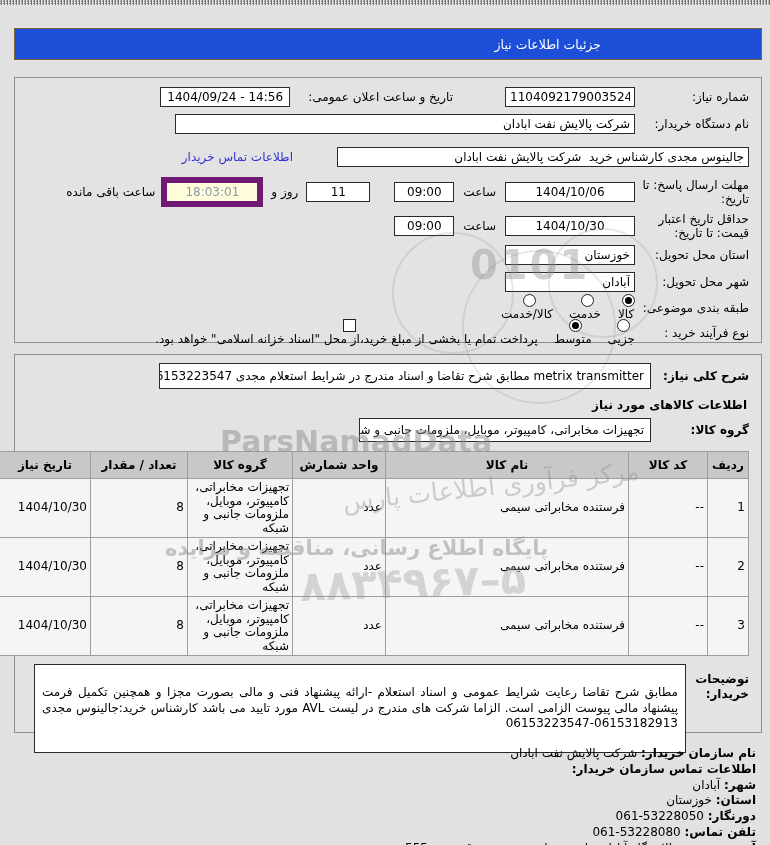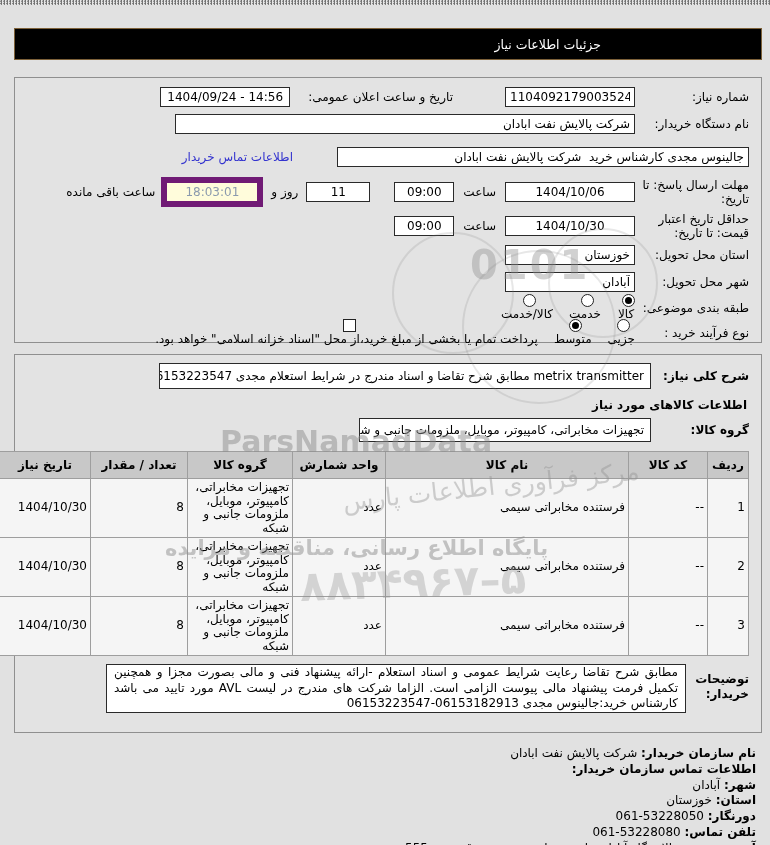--- a/index.html
+++ b/index.html
@@ -5,21 +5,21 @@
   html,body{margin:0;padding:0;width:770px;height:845px;overflow:hidden;}
   body{background:#e1e1e1;font-family:"DejaVu Sans",sans-serif;font-size:12px;color:#000;direction:rtl;}
   .page{position:relative;width:770px;height:845px;}
 
   
   .dotted{height:5px;width:770px;
     background-image:radial-gradient(circle at 1.2px 1.2px,#6e6e6e .9px,transparent 1.1px);
     background-size:3px 2.5px;background-color:#e7e7e7;}
 
   
-  .title-bar{margin:23px 8px 0 14px;height:30px;background:#000000;border:1px solid #7d6139;
+  .title-bar{margin:23px 8px 0 14px;height:30px;background:#1d4ed8;border:1px solid #7d6139;
     display:flex;align-items:center;justify-content:flex-start;}
   .title-bar span{color:#fff;font-size:12.5px;padding-right:160px;}
 
   
   .box{margin:0 8px 0 14px;border:1px solid #8f8f8f;box-sizing:border-box;background:#e3e3e3;}
   .box1{margin-top:17px;height:266px;padding:7px 12px;}
   .box2{margin-top:11px;height:379px;padding:8px 12px;}
 
   
   .frow{display:flex;align-items:center;}
@@ -75,22 +75,22 @@
   th:nth-child(2),td:nth-child(2){width:72px}
   th:nth-child(3),td:nth-child(3){width:236px}
   th:nth-child(4),td:nth-child(4){width:86px}
   th:nth-child(5),td:nth-child(5){width:98px}
   th:nth-child(6),td:nth-child(6){width:90px}
   th:nth-child(7),td:nth-child(7){width:84px}
 
   
   .notes-row{display:flex;align-items:flex-start;margin-top:8px;}
   .notes-lbl{width:58px;flex:none;font-weight:bold;margin-left:5px;line-height:15px;padding-top:8px;text-align:right;}
-  .notes-box{width:580px;min-height:48px;border:1px solid #2a2a2a;background:#fff;
-    padding:0 7px;box-sizing:border-box;line-height:15.5px;text-align:justify;}
+  .notes-box{width:652px;min-height:48px;border:1px solid #2a2a2a;background:#fff;
+    padding:20px 7px;box-sizing:border-box;line-height:15.5px;text-align:justify;}
 
   
   .contact{margin:13px 14px 0;line-height:15.8px;}
   .cline .b{font-weight:bold;}
 
   
   .wm{position:absolute;pointer-events:none;color:#8f8f8f;white-space:nowrap;}
   .wm-brand{left:220px;top:424px;font-size:30px;font-weight:bold;opacity:.5;direction:ltr;}
   .wm-center{right:130px;top:472px;font-size:25px;opacity:.4;transform:rotate(-6deg);}
   .wm-tagline{left:165px;top:536px;font-size:21px;font-weight:bold;opacity:.5;}

